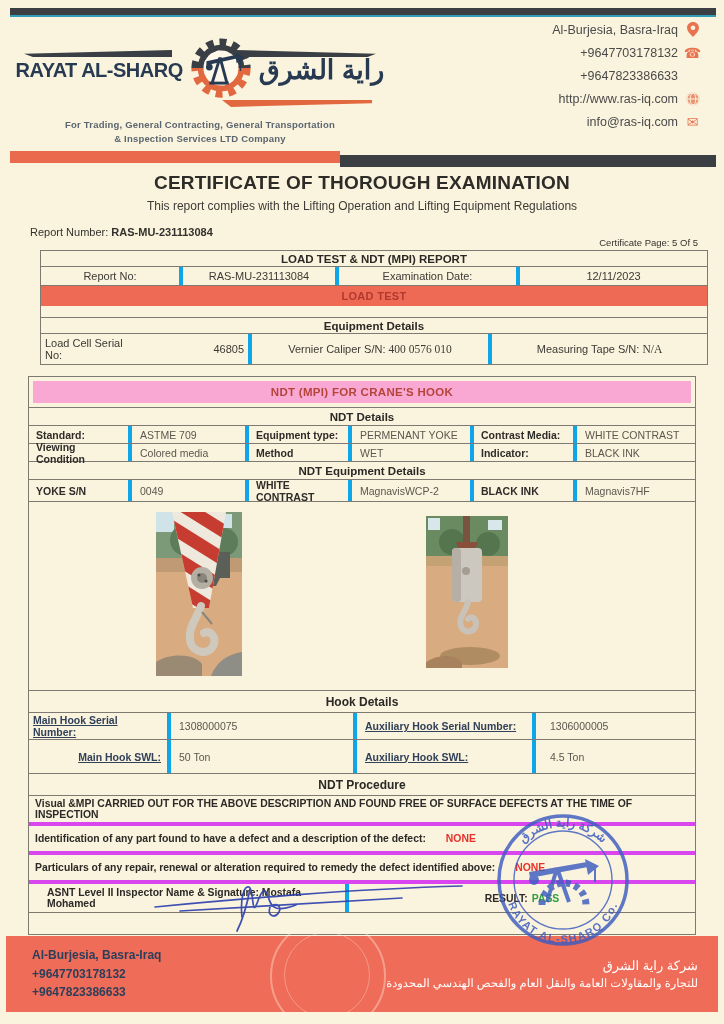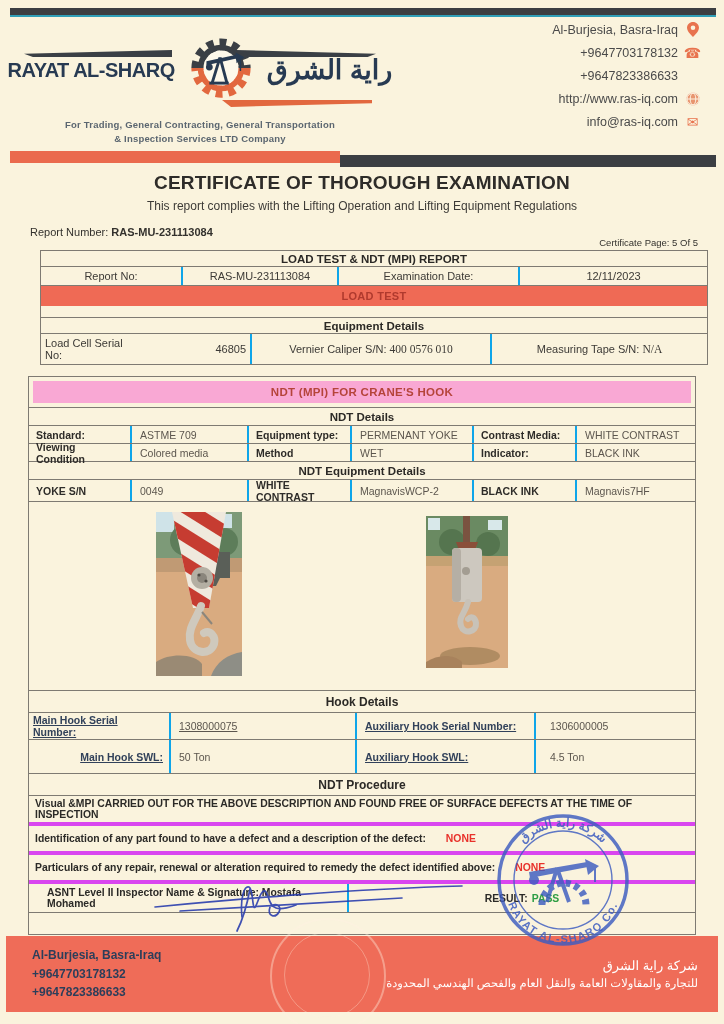--- a/index.html
+++ b/index.html
@@ -2,21 +2,21 @@
 <html><head>
 <meta charset="utf-8">
 <style>
   html,body{margin:0;padding:0;}
   .page{position:relative;width:724px;height:1024px;background:#faf3dd;overflow:hidden;
         font-family:"Liberation Sans",sans-serif;color:#2f2d2a;}
   
   .topbar{position:absolute;left:10px;right:8px;top:8px;height:7px;background:#3b3e42;border-bottom:2px solid #2f9fb8;}
   
   .logo-block{position:absolute;left:30px;top:24px;width:340px;}
-  .logo-row{position:relative;display:flex;align-items:center;justify-content:center;gap:12px;height:92px;}
+  .logo-row{position:relative;display:flex;align-items:center;justify-content:center;gap:4px;height:92px;}
   .wing{position:absolute;height:7px;background:#3a3f45;}
   .wing.l{left:-6px;top:26px;width:148px;clip-path:polygon(0 55%,100% 0,100% 100%,6% 100%);}
   .wing.r{right:-6px;top:26px;width:140px;clip-path:polygon(0 0,100% 55%,94% 100%,0 100%);}
   .wing.o{right:-2px;top:76px;width:150px;background:#e2683f;clip-path:polygon(0 0,100% 0,100% 45%,6% 100%);}
   .logo-en{font-size:20px;font-weight:bold;color:#273a52;letter-spacing:-0.5px;white-space:nowrap;z-index:2;}
   .logo-ar{font-size:27px;font-weight:bold;color:#273a52;white-space:nowrap;z-index:2;}
   .gear{z-index:1;flex:0 0 auto;}
   .tagline{margin-top:2px;text-align:center;font-size:9.5px;font-weight:bold;color:#5b6670;letter-spacing:.2px;line-height:1.5;}
   .contact{position:absolute;right:24px;top:22px;width:270px;display:flex;flex-direction:column;gap:8px;}
   .c-row{display:flex;align-items:center;justify-content:flex-end;gap:7px;font-size:12.5px;color:#4a4a4a;height:15px;}
@@ -27,21 +27,21 @@
   
   .title{position:absolute;left:0;top:172px;width:100%;text-align:center;font-size:19px;font-weight:800;color:#2e2c29;letter-spacing:.2px;}
   .subtitle{position:absolute;left:0;top:199px;width:100%;text-align:center;font-size:12px;color:#3d3b37;}
   .report-line{position:absolute;left:30px;top:226px;font-size:11px;color:#33312d;}
   .report-line b{font-weight:bold;}
   .cert-page{position:absolute;right:26px;top:237px;font-size:9.5px;color:#33312d;}
   
   .tbl{position:absolute;left:28px;width:668px;border:1px solid #7e7a72;box-sizing:border-box;}
   .thead{display:flex;align-items:center;justify-content:center;font-weight:bold;font-size:11.5px;color:#2b2926;border-bottom:1px solid #7e7a72;}
   .trow{display:flex;border-bottom:1px solid #7e7a72;}
-  .td{border-right:2px solid #0ea5e9;display:flex;align-items:center;justify-content:center;
+  .td{border-right:4px solid #0ea5e9;display:flex;align-items:center;justify-content:center;
       font-size:11px;color:#3c3a36;box-sizing:border-box;padding:0 4px;}
   .td:last-child{border-right:none;}
   .td.lab{font-weight:bold;color:#2e2c29;justify-content:flex-start;padding-left:7px;font-size:10.5px;}
   .td.val{justify-content:flex-start;padding-left:8px;color:#5c564e;font-size:10.5px;}
   .band1{height:20px;background:#ef6a55;display:flex;align-items:center;justify-content:center;
          font-weight:bold;font-size:11px;color:#b03a2e;letter-spacing:.3px;}
   .band2{height:22px;margin:4px;background:#f9a8d4;display:flex;align-items:center;justify-content:center;
          font-weight:bold;font-size:11.5px;color:#b5443a;letter-spacing:.3px;}
   .spacer{height:11px;}
   .serif{font-family:"Liberation Serif",serif;font-size:11.5px;}
@@ -250,21 +250,21 @@
         <ellipse cx="44" cy="140" rx="30" ry="9" fill="#b08c62"></ellipse>
         <path d="M0,146 C12,138 28,138 36,146 L36,152 L0,152 Z" fill="#a8825c"></path>
       </svg>
     </div>
 
     <div class="thead" style="height:21px;font-size:12px;">Hook Details</div>
     <div class="trow" style="height:26px;">
       <div class="td" style="width:142px;justify-content:flex-end;padding-right:6px;">
           <span class="hlabel">Main Hook Serial Number:</span>
         </div>
-      <div class="td val" style="width:186px;text-decoration:underline;">1308000075</div>
+      <div class="td val" style="width:186px;">1308000075</div>
       <div class="td" style="width:179px;justify-content:flex-start;padding-left:8px;">
           <span class="hlabel">Auxiliary Hook Serial Number:</span>
         </div>
       <div class="td val" style="flex:1;padding-left:14px;">1306000005</div>
     </div>
     <div class="trow" style="height:33px;">
       <div class="td" style="width:142px;justify-content:flex-end;padding-right:6px;">
           <span class="hlabel">Main Hook SWL:</span>
         </div>
       <div class="td val" style="width:186px;">50 Ton</div>

